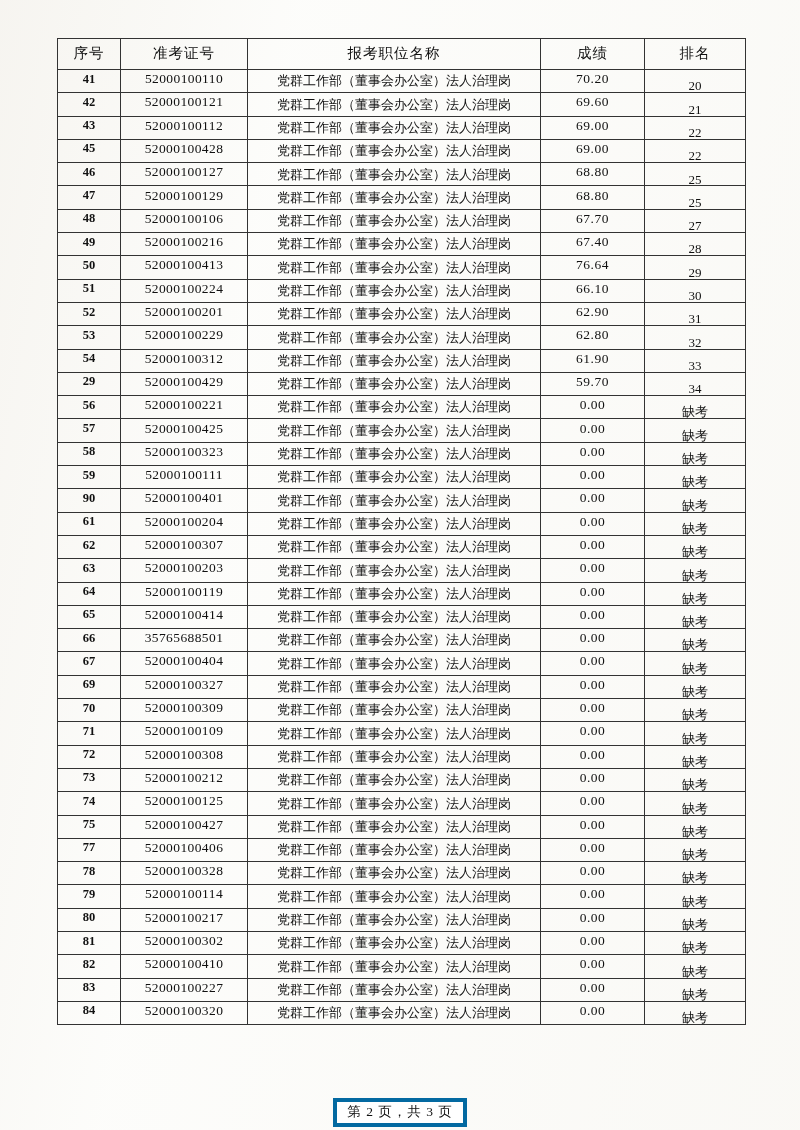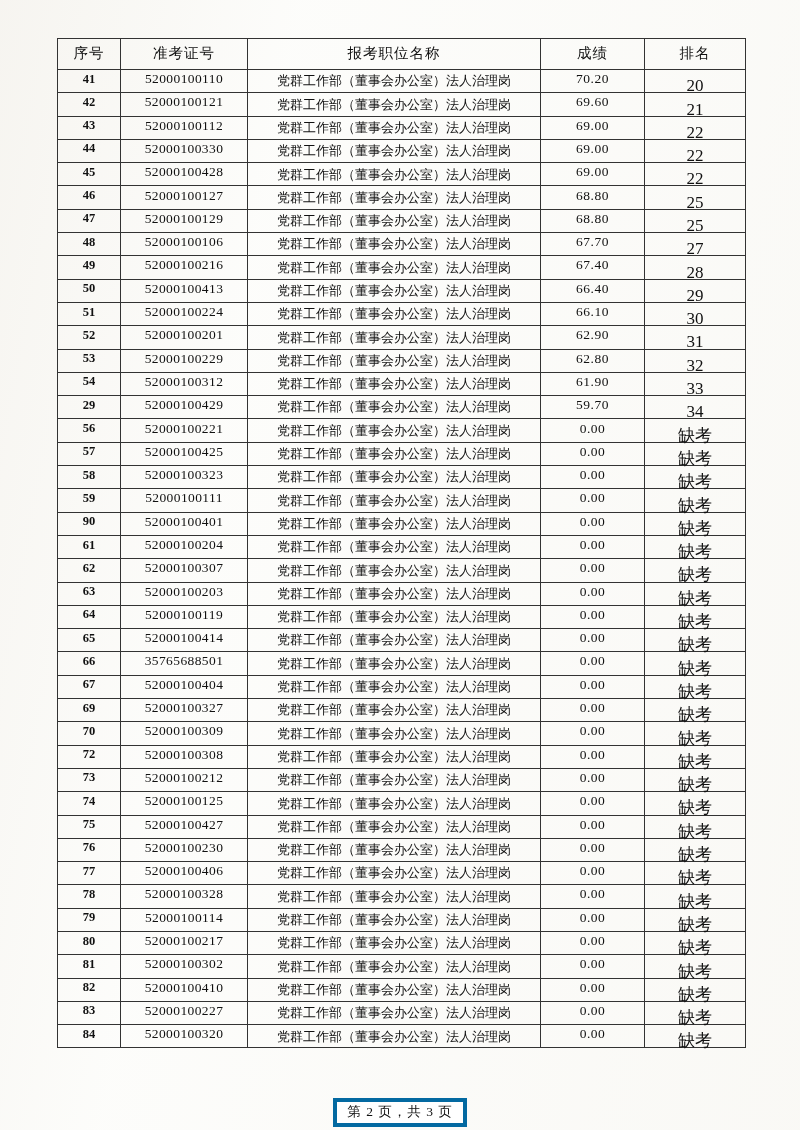--- a/index.html
+++ b/index.html
@@ -75,21 +75,21 @@
   }
   td.pos {
     font-size: 13px;
     letter-spacing: 0px;
   }
   td.score {
     font-size: 13.5px;
     letter-spacing: 0.5px;
   }
   td.rank {
-    font-size: 17px;
+    font-size: 13px;
     text-decoration: underline;
   }
   
   td.rank span { display: inline-block; position: relative; top: 5px; }
   td.score span { display: inline-block; position: relative; top: -2px; font-family: Liberation Serif, serif; }
   td.seq span { display: inline-block; position: relative; top: -2px; font-weight: bold; }
   td.card span { display: inline-block; position: relative; top: -2px; }
   td.pos span { display: inline-block; position: relative; top: 0px; }
 
   .footer {
@@ -148,34 +148,27 @@
             <td class="rank"><span>21</span></td>
           </tr>
           <tr>
             <td class="seq"><span>43</span></td>
             <td class="card"><span>52000100112</span></td>
             <td class="pos"><span>党群工作部（董事会办公室）法人治理岗</span></td>
             <td class="score"><span>69.00</span></td>
             <td class="rank"><span>22</span></td>
           </tr>
           <tr>
-            <td class="seq"><span>44</span></td>
-            <td class="card"><span>52000100330</span></td>
+            <td class="seq"><span>45</span></td>
+            <td class="card"><span>52000100428</span></td>
             <td class="pos"><span>党群工作部（董事会办公室）法人治理岗</span></td>
             <td class="score"><span>69.00</span></td>
             <td class="rank"><span>22</span></td>
           </tr>
           <tr>
-            <td class="seq"><span>45</span></td>
-            <td class="card"><span>52000100428</span></td>
-            <td class="pos"><span>党群工作部（董事会办公室）法人治理岗</span></td>
-            <td class="score"><span>69.00</span></td>
-            <td class="rank"><span>22</span></td>
-          </tr>
-          <tr>
             <td class="seq"><span>46</span></td>
             <td class="card"><span>52000100127</span></td>
             <td class="pos"><span>党群工作部（董事会办公室）法人治理岗</span></td>
             <td class="score"><span>68.80</span></td>
             <td class="rank"><span>25</span></td>
           </tr>
           <tr>
             <td class="seq"><span>47</span></td>
             <td class="card"><span>52000100129</span></td>
             <td class="pos"><span>党群工作部（董事会办公室）法人治理岗</span></td>
@@ -193,21 +186,21 @@
             <td class="seq"><span>49</span></td>
             <td class="card"><span>52000100216</span></td>
             <td class="pos"><span>党群工作部（董事会办公室）法人治理岗</span></td>
             <td class="score"><span>67.40</span></td>
             <td class="rank"><span>28</span></td>
           </tr>
           <tr>
             <td class="seq"><span>50</span></td>
             <td class="card"><span>52000100413</span></td>
             <td class="pos"><span>党群工作部（董事会办公室）法人治理岗</span></td>
-            <td class="score"><span>66.40</span></td>
+            <td class="score"><span>76.64</span></td>
             <td class="rank"><span>29</span></td>
           </tr>
           <tr>
             <td class="seq"><span>51</span></td>
             <td class="card"><span>52000100224</span></td>
             <td class="pos"><span>党群工作部（董事会办公室）法人治理岗</span></td>
             <td class="score"><span>66.10</span></td>
             <td class="rank"><span>30</span></td>
           </tr>
           <tr>
@@ -330,20 +323,27 @@
             <td class="rank"><span>缺考</span></td>
           </tr>
           <tr>
             <td class="seq"><span>70</span></td>
             <td class="card"><span>52000100309</span></td>
             <td class="pos"><span>党群工作部（董事会办公室）法人治理岗</span></td>
             <td class="score"><span>0.00</span></td>
             <td class="rank"><span>缺考</span></td>
           </tr>
           <tr>
+            <td class="seq"><span>71</span></td>
+            <td class="card"><span>52000100109</span></td>
+            <td class="pos"><span>党群工作部（董事会办公室）法人治理岗</span></td>
+            <td class="score"><span>0.00</span></td>
+            <td class="rank"><span>缺考</span></td>
+          </tr>
+          <tr>
             <td class="seq"><span>72</span></td>
             <td class="card"><span>52000100308</span></td>
             <td class="pos"><span>党群工作部（董事会办公室）法人治理岗</span></td>
             <td class="score"><span>0.00</span></td>
             <td class="rank"><span>缺考</span></td>
           </tr>
           <tr>
             <td class="seq"><span>73</span></td>
             <td class="card"><span>52000100212</span></td>
             <td class="pos"><span>党群工作部（董事会办公室）法人治理岗</span></td>
@@ -353,27 +353,20 @@
           <tr>
             <td class="seq"><span>74</span></td>
             <td class="card"><span>52000100125</span></td>
             <td class="pos"><span>党群工作部（董事会办公室）法人治理岗</span></td>
             <td class="score"><span>0.00</span></td>
             <td class="rank"><span>缺考</span></td>
           </tr>
           <tr>
             <td class="seq"><span>75</span></td>
             <td class="card"><span>52000100427</span></td>
-            <td class="pos"><span>党群工作部（董事会办公室）法人治理岗</span></td>
-            <td class="score"><span>0.00</span></td>
-            <td class="rank"><span>缺考</span></td>
-          </tr>
-          <tr>
-            <td class="seq"><span>76</span></td>
-            <td class="card"><span>52000100230</span></td>
             <td class="pos"><span>党群工作部（董事会办公室）法人治理岗</span></td>
             <td class="score"><span>0.00</span></td>
             <td class="rank"><span>缺考</span></td>
           </tr>
           <tr>
             <td class="seq"><span>77</span></td>
             <td class="card"><span>52000100406</span></td>
             <td class="pos"><span>党群工作部（董事会办公室）法人治理岗</span></td>
             <td class="score"><span>0.00</span></td>
             <td class="rank"><span>缺考</span></td>

